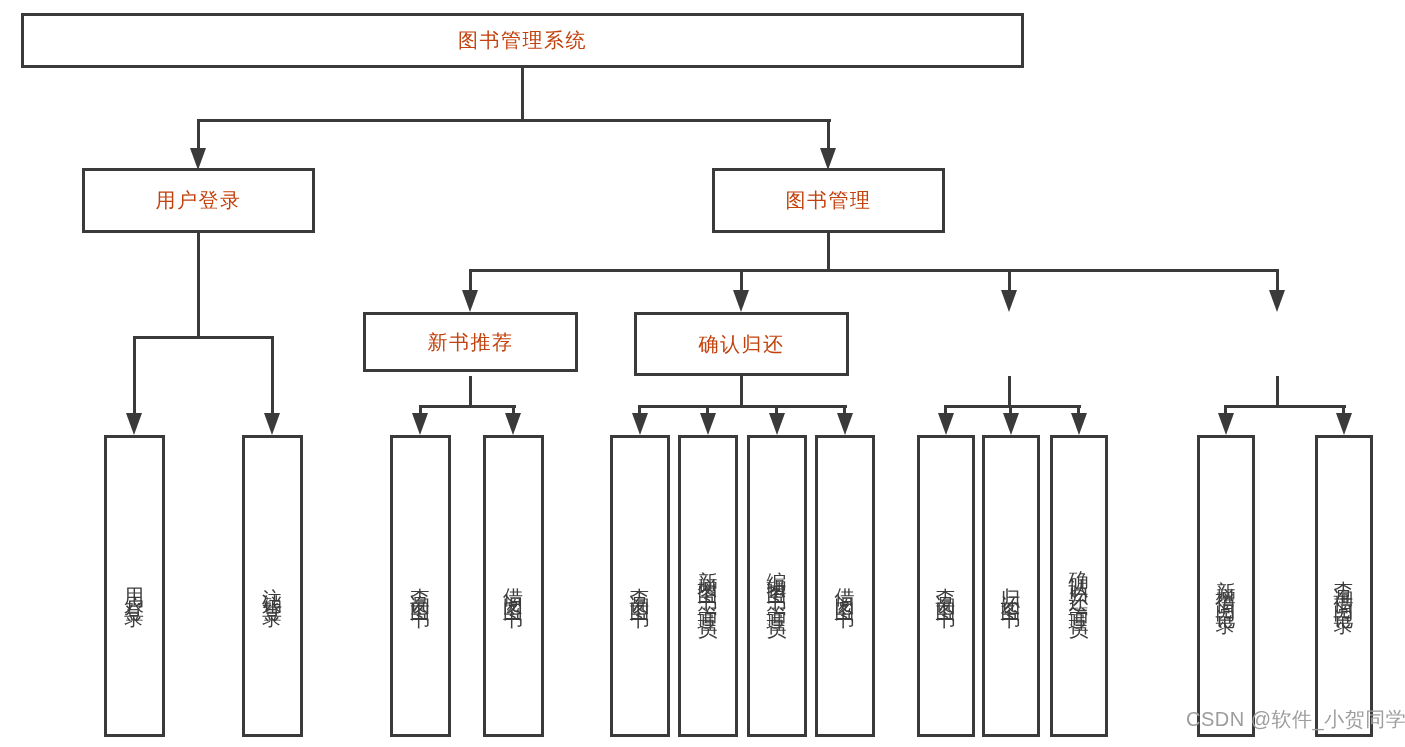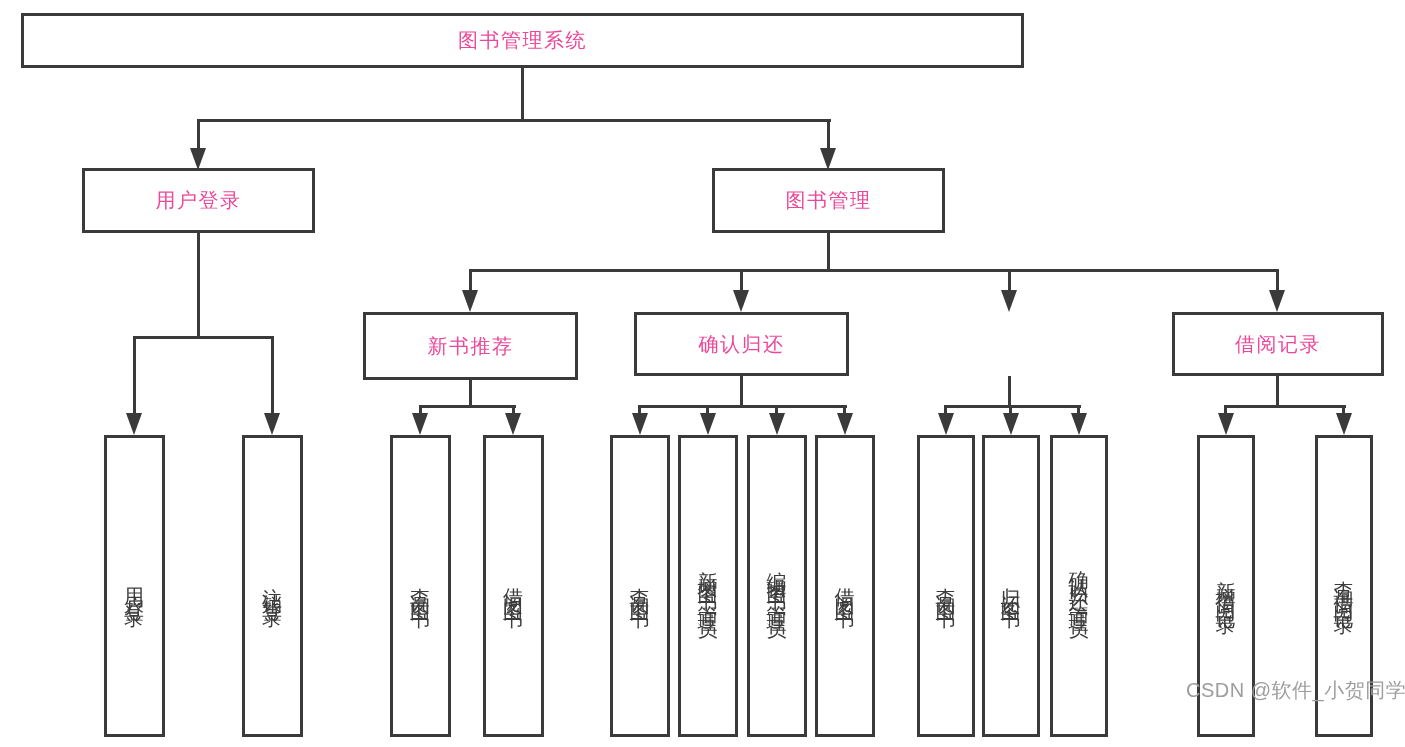--- a/index.html
+++ b/index.html
@@ -14,21 +14,21 @@
   .hbox {
     position: absolute;
     box-sizing: border-box;
     border: 3px solid #3a3a3a;
     background: #ffffff;
     display: flex;
     align-items: center;
     justify-content: center;
     font-size: 20px;
     letter-spacing: 1.5px;
-    color: #ec4899;
+    color: #c2410c;
     z-index: 2;
   }
   .vbox {
     position: absolute;
     box-sizing: border-box;
     border: 3px solid #3a3a3a;
     background: #ffffff;
     display: flex;
     align-items: center;
     justify-content: center;
@@ -99,28 +99,25 @@
   <div class="hline" style="left:469px; top:269px; width:810px; height:3px;"></div>
   <div class="vline" style="left:469px; top:269px; width:3px; height:23px;"></div>
   <div class="arrow" style="left:462px; top:290px;"></div>
   <div class="vline" style="left:740px; top:269px; width:3px; height:23px;"></div>
   <div class="arrow" style="left:733px; top:290px;"></div>
   <div class="vline" style="left:1008px; top:269px; width:3px; height:23px;"></div>
   <div class="arrow" style="left:1001px; top:290px;"></div>
   <div class="vline" style="left:1276px; top:269px; width:3px; height:23px;"></div>
   <div class="arrow" style="left:1269px; top:290px;"></div>
 
-  <div class="hbox" style="left:363px; top:312px; width:215px; height:68px;">
+  <div class="hbox" style="left:363px; top:312px; width:215px; height:60px;">
     <span>新书推荐</span>
   </div>
   <div class="hbox" style="left:634px; top:312px; width:215px; height:64px;">
     <span>确认归还</span>
-  </div>
-  <div class="hbox" style="left:1172px; top:312px; width:212px; height:64px;">
-    <span>借阅记录</span>
   </div>
 
   <div class="vline" style="left:469px; top:376px; width:3px; height:32px;"></div>
   <div class="hline" style="left:419px; top:405px; width:97px; height:3px;"></div>
   <div class="vline" style="left:419px; top:405px; width:3px; height:10px;"></div>
   <div class="arrow" style="left:412px; top:413px;"></div>
   <div class="vline" style="left:512px; top:405px; width:3px; height:10px;"></div>
   <div class="arrow" style="left:505px; top:413px;"></div>
 
   <div class="vline" style="left:740px; top:376px; width:3px; height:32px;"></div>
@@ -187,15 +184,15 @@
     <span>确认归还（管理员）</span>
   </div>
 
   <div class="vbox" style="left:1197px; top:435px; width:58px; height:302px;">
     <span>新增借阅记录</span>
   </div>
   <div class="vbox" style="left:1315px; top:435px; width:58px; height:302px;">
     <span>查询借阅记录</span>
   </div>
 
-  <div class="watermark" style="left:1186px; top:677px;">CSDN @软件_小贺同学</div>
+  <div class="watermark" style="left:1186px; top:706px;">CSDN @软件_小贺同学</div>
 
 </div>
 
 </body></html>

